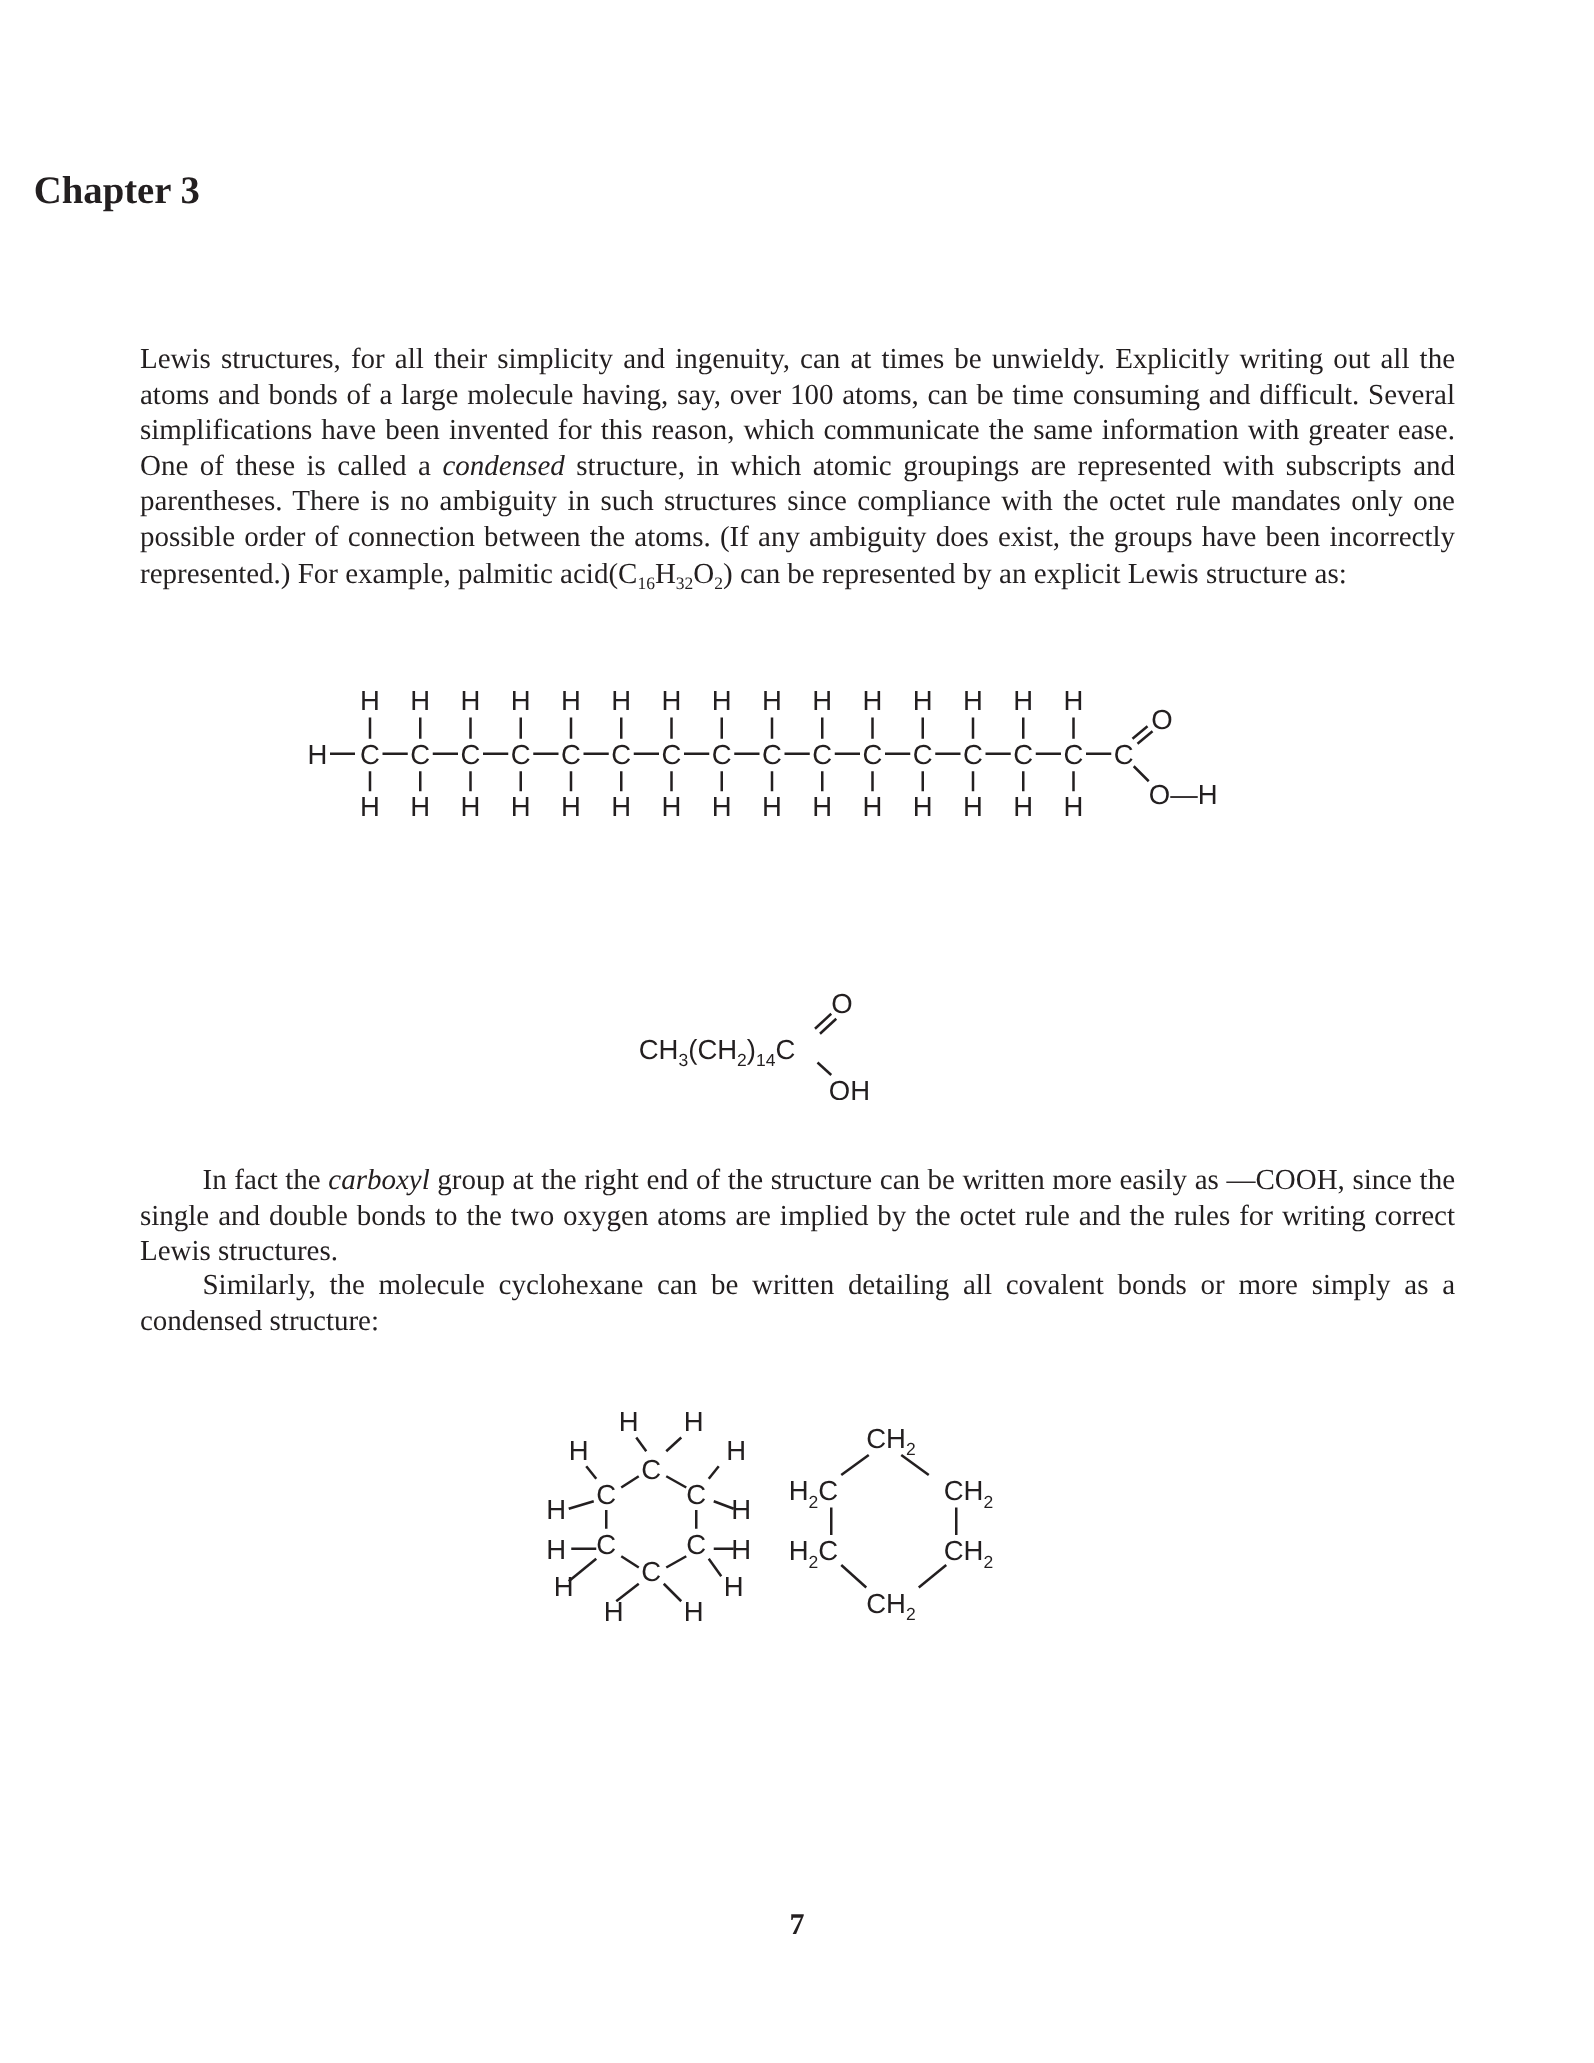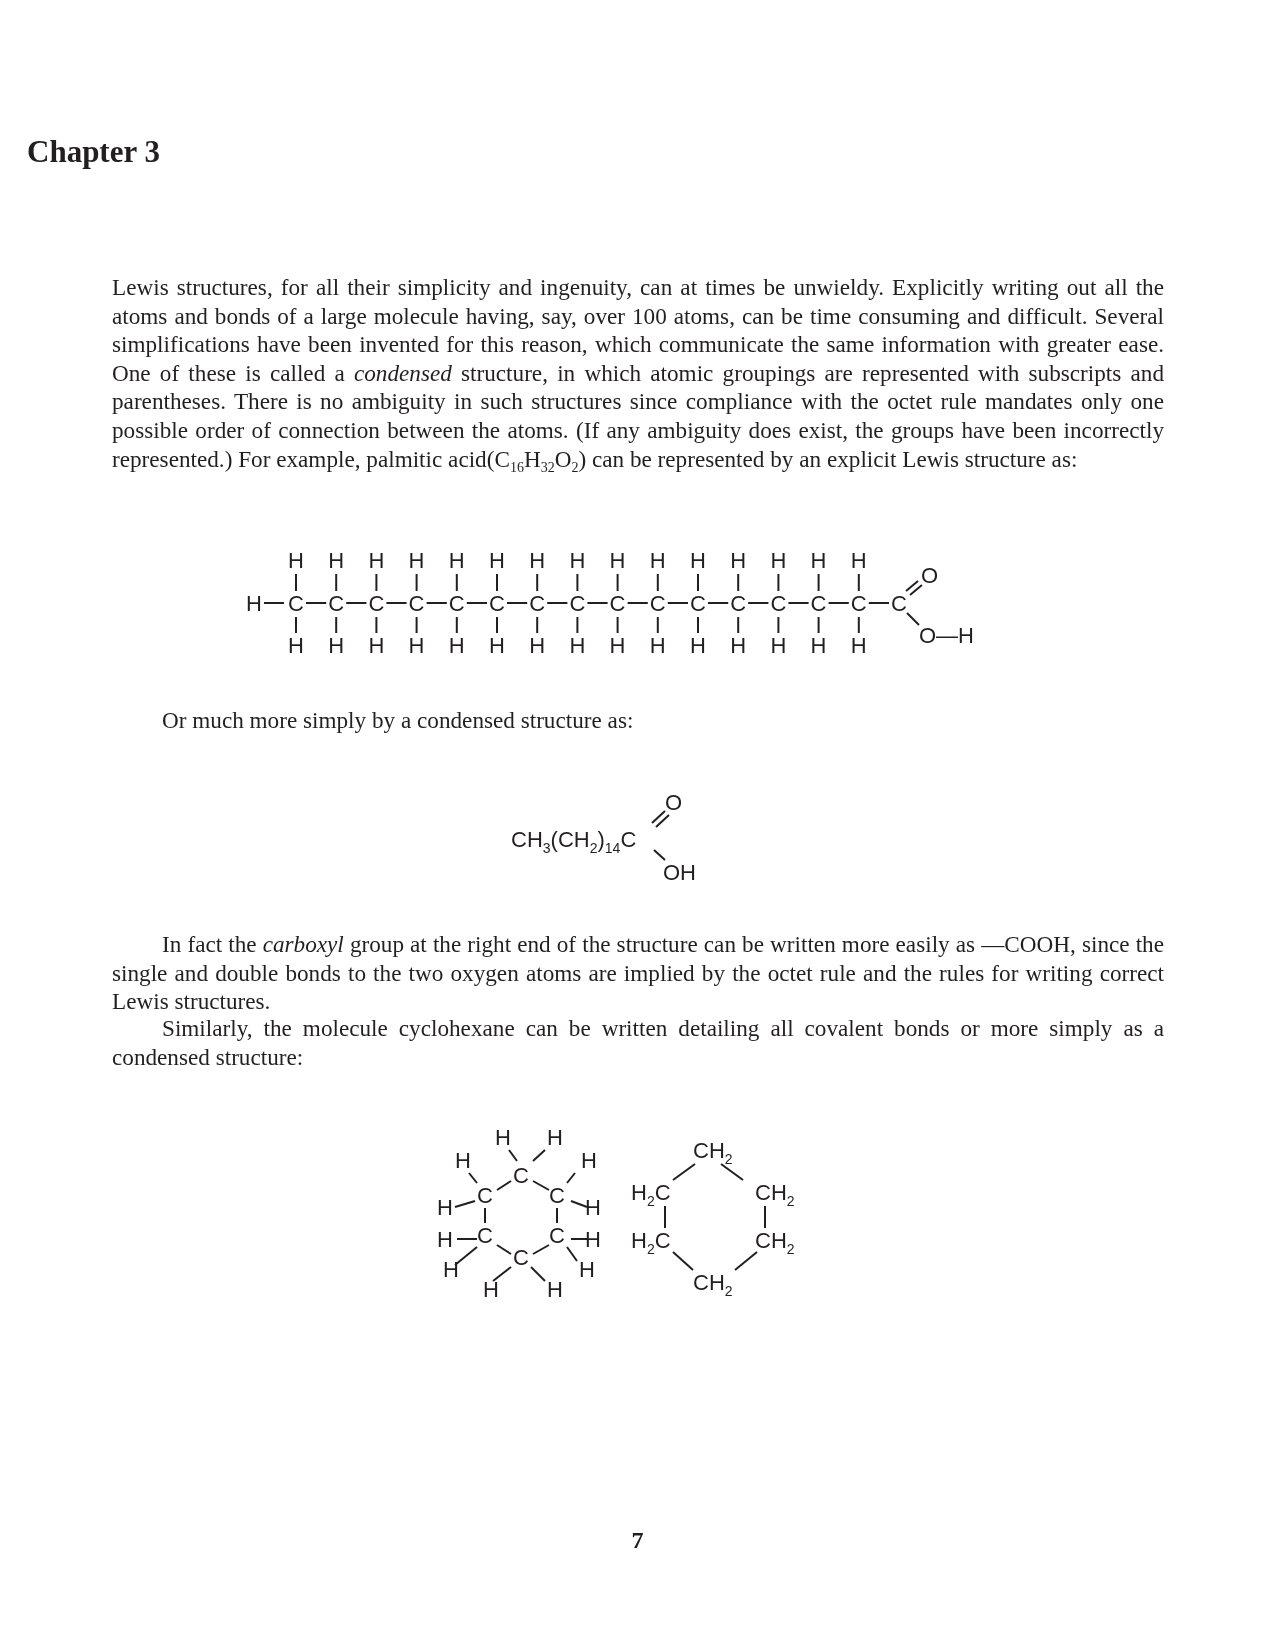--- a/index.html
+++ b/index.html
@@ -127,21 +127,20 @@
         <line class="bond" x1="628.8000000000001" y1="58" x2="649.0000000000001" y2="58"></line>
         <text x="651" y="66">C</text>
         <line class="bond" x1="666" y1="46" x2="678" y2="36"></line>
         <line class="bond" x1="670" y1="50" x2="682" y2="40"></line>
         <text x="681" y="38">O</text>
         <line class="bond" x1="667" y1="68" x2="679" y2="80"></line>
         <text x="679" y="98">O—H</text>
       </g>
   </svg>
 
-  <div class="caption" style="top:706px;">Or much more simply by a condensed structure as:</div>
 
   <svg class="figure" style="left:505px; top:780px;" width="230" height="100" viewBox="0 0 230 100">
     <text class="chem" x="6" y="67"><tspan>CH</tspan><tspan class="chem-sub" dy="6">3</tspan><tspan dy="-6">(CH</tspan><tspan class="chem-sub" dy="6">2</tspan><tspan dy="-6">)</tspan><tspan class="chem-sub" dy="6">14</tspan><tspan dy="-6">C</tspan></text>
     <line class="bond" x1="147" y1="43" x2="160" y2="31"></line>
     <line class="bond" x1="151" y1="47" x2="164" y2="35"></line>
     <text class="chem" x="160" y="30">O</text>
     <line class="bond" x1="149" y1="70" x2="160" y2="80"></line>
     <text class="chem" x="158" y="100">OH</text>
   </svg>
 

